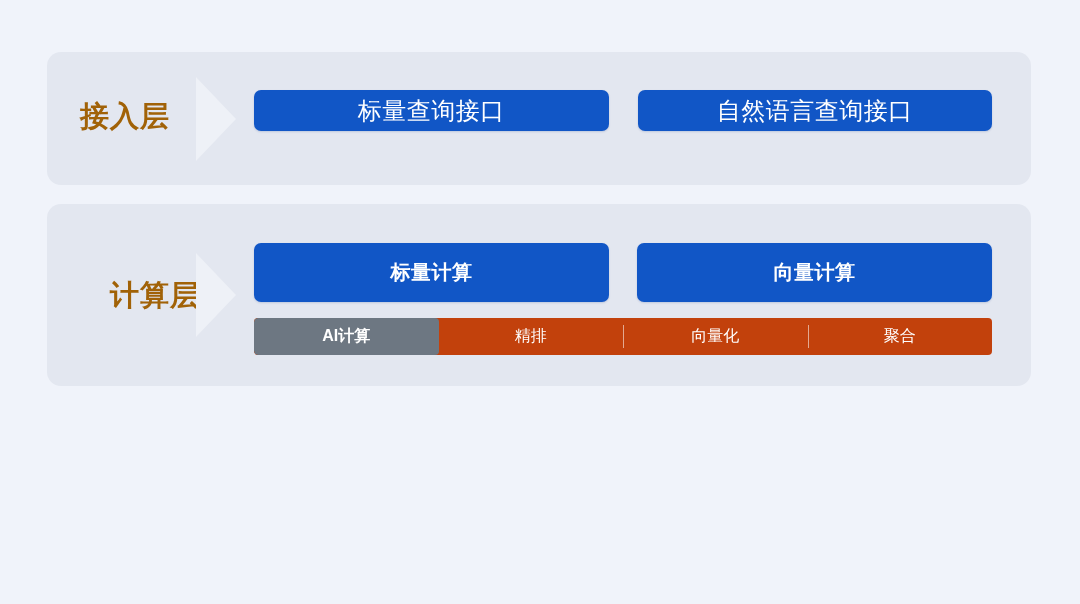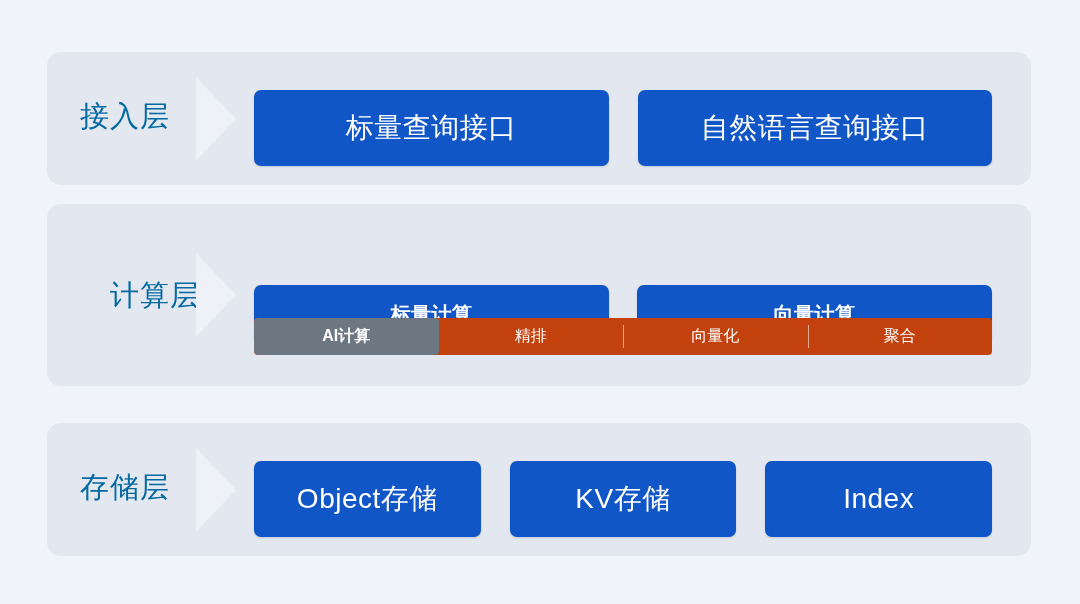--- a/index.html
+++ b/index.html
@@ -34,23 +34,23 @@
   }
   .layer-panel.access  { top: 52px;  height: 133px; }
   .layer-panel.compute { top: 204px; height: 182px; }
   .layer-panel.storage { top: 423px; height: 133px; }
 
   
   .layer-label {
     position: absolute;
     left: 33px;
     width: 150px;
-    color: #0369a1;
+    color: #a16207;
     font-size: 29px;
-    font-weight: normal;
+    font-weight: bold;
     letter-spacing: 1px;
     line-height: 1;
     white-space: nowrap;
   }
   .access  .layer-label { top: 103px; }
   .compute .layer-label { top: 128px; }
   .storage .layer-label { top: 103px; }
   .layer-panel.access  .layer-label { top: 50px; }
   .layer-panel.compute .layer-label { top: 77px; text-align: center; }
   .layer-panel.storage .layer-label { top: 50px; }
@@ -79,42 +79,41 @@
     left: 207px;
     right: 39px;
     display: flex;
     gap: 29px;
   }
   .layer-panel.access  .box-row { top: 38px; }
   .layer-panel.storage .box-row { top: 38px; }
 
   .blue-box {
     flex: 1 1 0;
-    height: 76px;
+    height: 41px;
     background: #1156c6;
     border-radius: 7px;
     color: #ffffff;
-    font-size: 28px;
+    font-size: 24px;
     display: flex;
     align-items: center;
     justify-content: center;
     letter-spacing: 0.5px;
     box-shadow: 0 1px 2px rgba(20,60,140,0.18);
     white-space: nowrap;
   }
 
   
   .compute-bars {
     position: absolute;
     left: 207px;
     right: 39px;
     top: 39px;
     display: flex;
     gap: 28px;
-    margin-top: 42px;
   }
   .compute-bars .blue-box {
     height: 59px;
     font-weight: bold;
     font-size: 20px;
   }
 
   .segment-strip {
     position: absolute;
     left: 207px;
@@ -185,27 +184,14 @@
     </div>
 
     <div class="segment-strip">
       <div class="segment active">AI计算</div>
       <div class="segment">精排</div>
       <div class="segment">向量化</div>
       <div class="segment">聚合</div>
     </div>
   </div>
 
-  <div class="layer-panel storage">
-    <div class="layer-label">存储层</div>
-
-    <div class="layer-arrow">
-      <div class="tri"></div>
-    </div>
-
-    <div class="box-row">
-      <div class="blue-box">Object存储</div>
-      <div class="blue-box">KV存储</div>
-      <div class="blue-box">Index</div>
-    </div>
-  </div>
 
 </div>
 
 </body></html>

